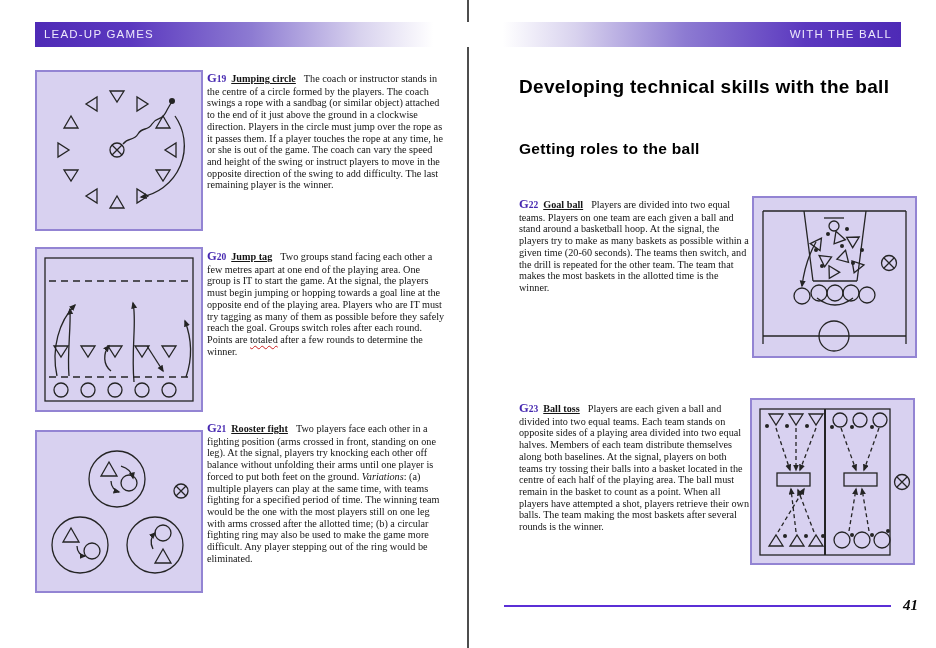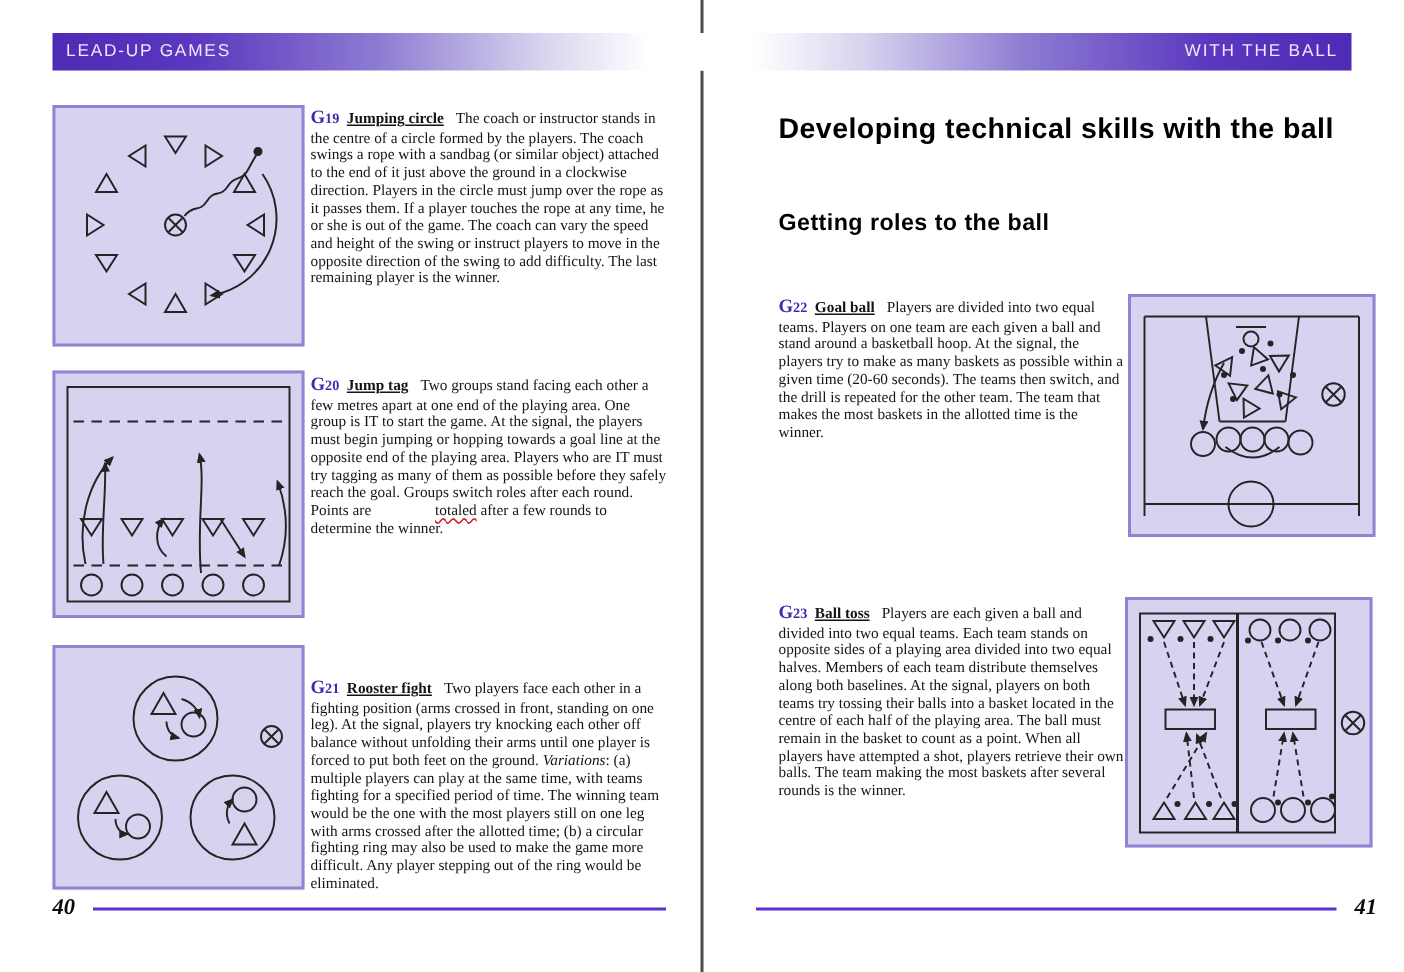--- a/index.html
+++ b/index.html
@@ -41,21 +41,21 @@
   
   .game-text{position:absolute;font-size:10.2px;line-height:11.7px;color:#141414;}
   .game-text p{margin:0;}
   .gid{color:#4527b0;font-weight:bold;margin-right:5px;white-space:nowrap;}
   .gid-letter{font-size:12.5px;}
   .gid-num{font-size:9.5px;}
   .gtitle{font-weight:bold;text-decoration:underline;margin-right:8px;}
   .seg-italic{font-style:italic;}
   .seg-misspelled{
     text-decoration:underline;text-decoration-style:wavy;
-    text-decoration-color:#cc2222;text-decoration-thickness:1px;text-underline-offset:2px;margin-left:40px;
+    text-decoration-color:#cc2222;text-decoration-thickness:1px;text-underline-offset:2px;
   }
 
   
   .section-title{
     position:absolute;left:39px;top:76px;font-family:"Liberation Sans",sans-serif;
     font-weight:bold;font-size:19px;letter-spacing:0.3px;color:#000;
   }
   .subsection-title{
     position:absolute;left:39px;top:140px;font-family:"Liberation Sans",sans-serif;
     font-weight:bold;font-size:15.5px;letter-spacing:0.3px;color:#000;
@@ -175,28 +175,24 @@
   </div>
 
   <div class="game-text" style="left:207px;top:73px;width:239px;">
     <p><span class="gid"><span class="gid-letter">G</span><span class="gid-num">19</span></span><span class="gtitle">Jumping circle</span><span><span class="seg-normal">The coach or instructor stands in the centre of a circle formed by the players. The coach swings a rope with a sandbag (or similar object) attached to the end of it just above the ground in a clockwise direction. Players in the circle must jump over the rope as it passes them. If a player touches the rope at any time, he or she is out of the game. The coach can vary the speed and height of the swing or instruct players to move in the opposite direction of the swing to add difficulty. The last remaining player is the winner.</span></span></p>
   </div>
 
   <div class="game-text" style="left:207px;top:251px;width:239px;">
     <p><span class="gid"><span class="gid-letter">G</span><span class="gid-num">20</span></span><span class="gtitle">Jump tag</span><span><span class="seg-normal">Two groups stand facing each other a few metres apart at one end of the playing area. One group is IT to start the game. At the signal, the players must begin jumping or hopping towards a goal line at the opposite end of the playing area. Players who are IT must try tagging as many of them as possible before they safely reach the goal. Groups switch roles after each round. Points are </span><span class="seg-misspelled">totaled</span><span class="seg-normal"> after a few rounds to determine the winner.</span></span></p>
   </div>
 
-  <div class="game-text" style="left:207px;top:453px;width:239px;">
+  <div class="game-text" style="left:207px;top:423px;width:239px;">
     <p><span class="gid"><span class="gid-letter">G</span><span class="gid-num">21</span></span><span class="gtitle">Rooster fight</span><span><span class="seg-normal">Two players face each other in a fighting position (arms crossed in front, standing on one leg). At the signal, players try knocking each other off balance without unfolding their arms until one player is forced to put both feet on the ground. </span><span class="seg-italic">Variations</span><span class="seg-normal">: (a) multiple players can play at the same time, with teams fighting for a specified period of time. The winning team would be the one with the most players still on one leg with arms crossed after the allotted time; (b) a circular fighting ring may also be used to make the game more difficult. Any player stepping out of the ring would be eliminated.</span></span></p>
   </div>
 
-  <div class="footer fl">
-    <span>40</span>
-    <span class="rule"></span>
-  </div>
 </div>
 
 <div class="page" id="page-right">
 
   <div class="section-title">Developing technical skills with the ball</div>
   <div class="subsection-title">Getting roles to the ball</div>
 
   <div class="game-text" style="left:39px;top:199px;width:230px;">
     <p><span class="gid"><span class="gid-letter">G</span><span class="gid-num">22</span></span><span class="gtitle">Goal ball</span><span><span class="seg-normal">Players are divided into two equal teams. Players on one team are each given a ball and stand around a basketball hoop. At the signal, the players try to make as many baskets as possible within a given time (20-60 seconds). The teams then switch, and the drill is repeated for the other team. The team that makes the most baskets in the allotted time is the winner.</span></span></p>
   </div>

